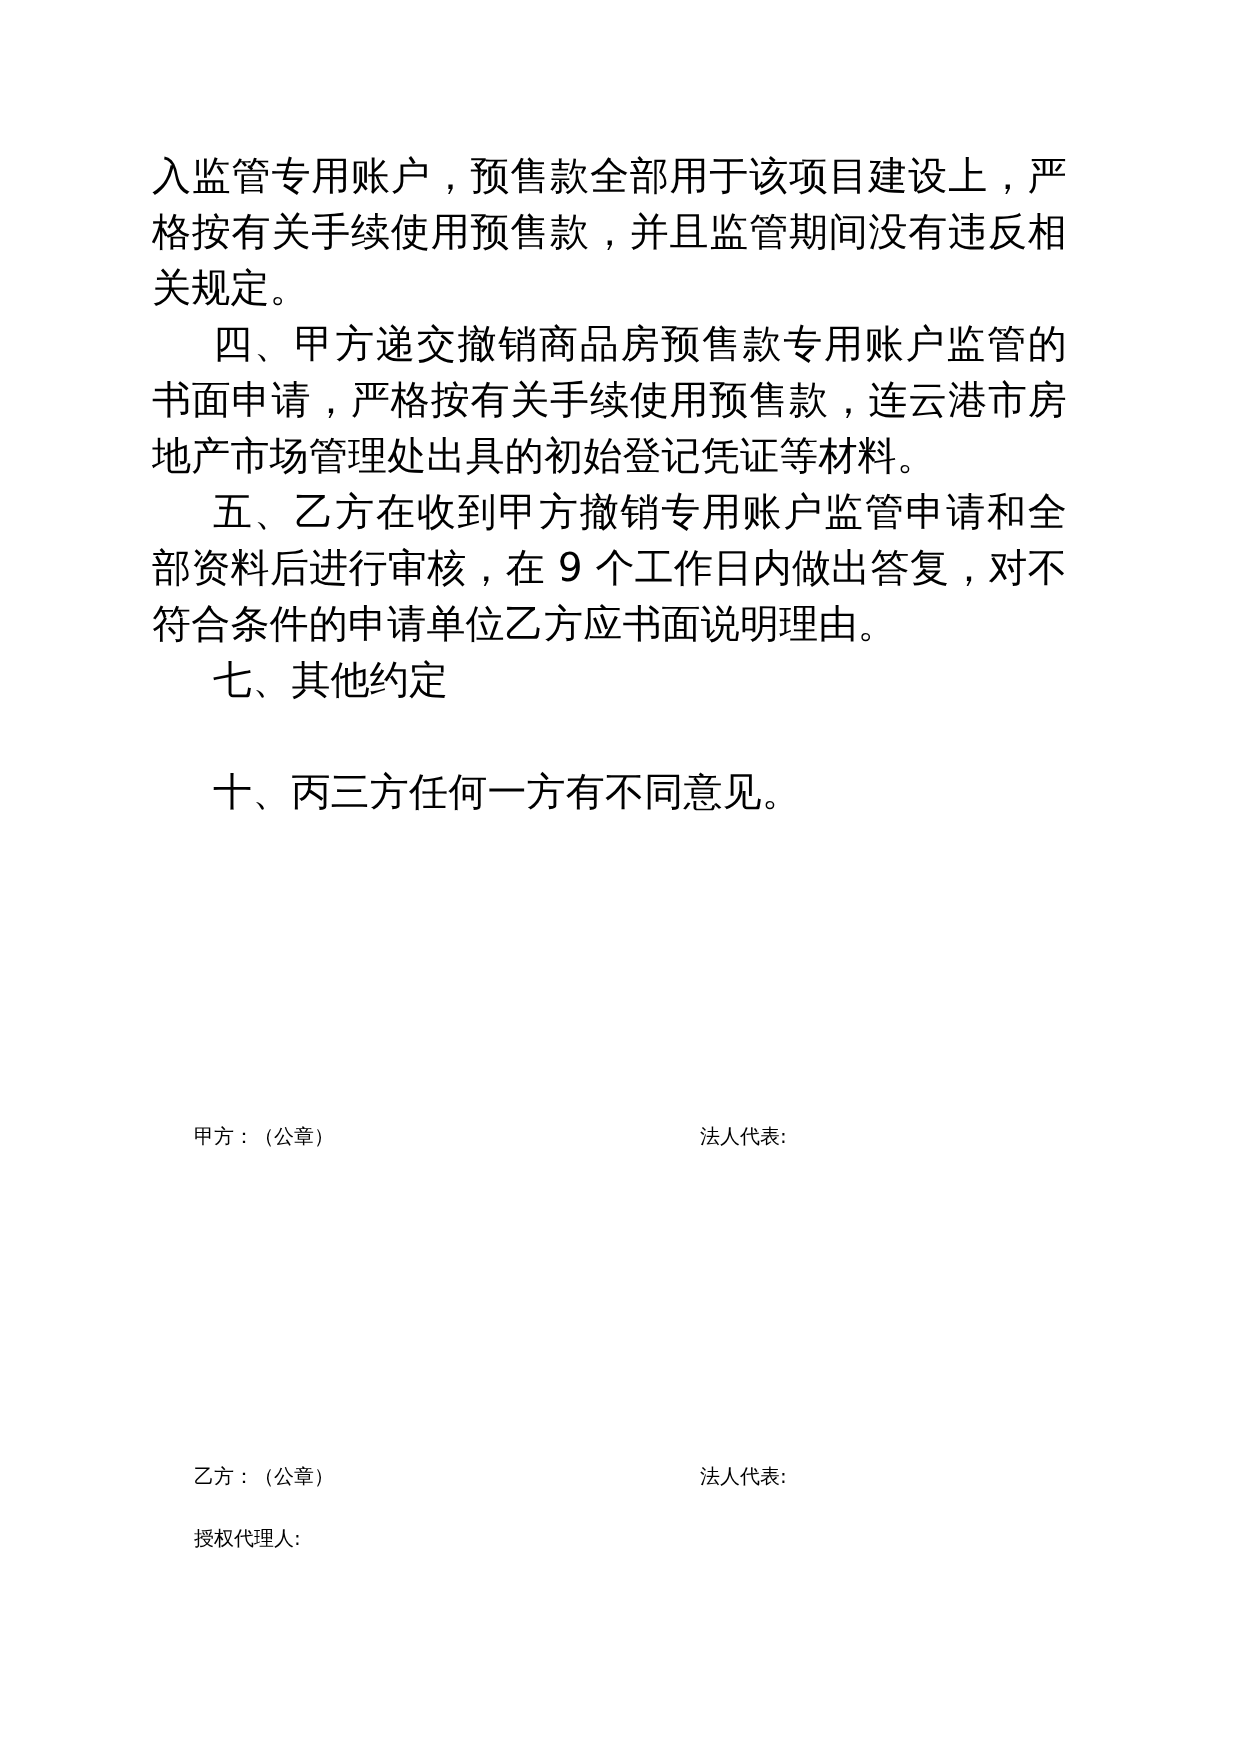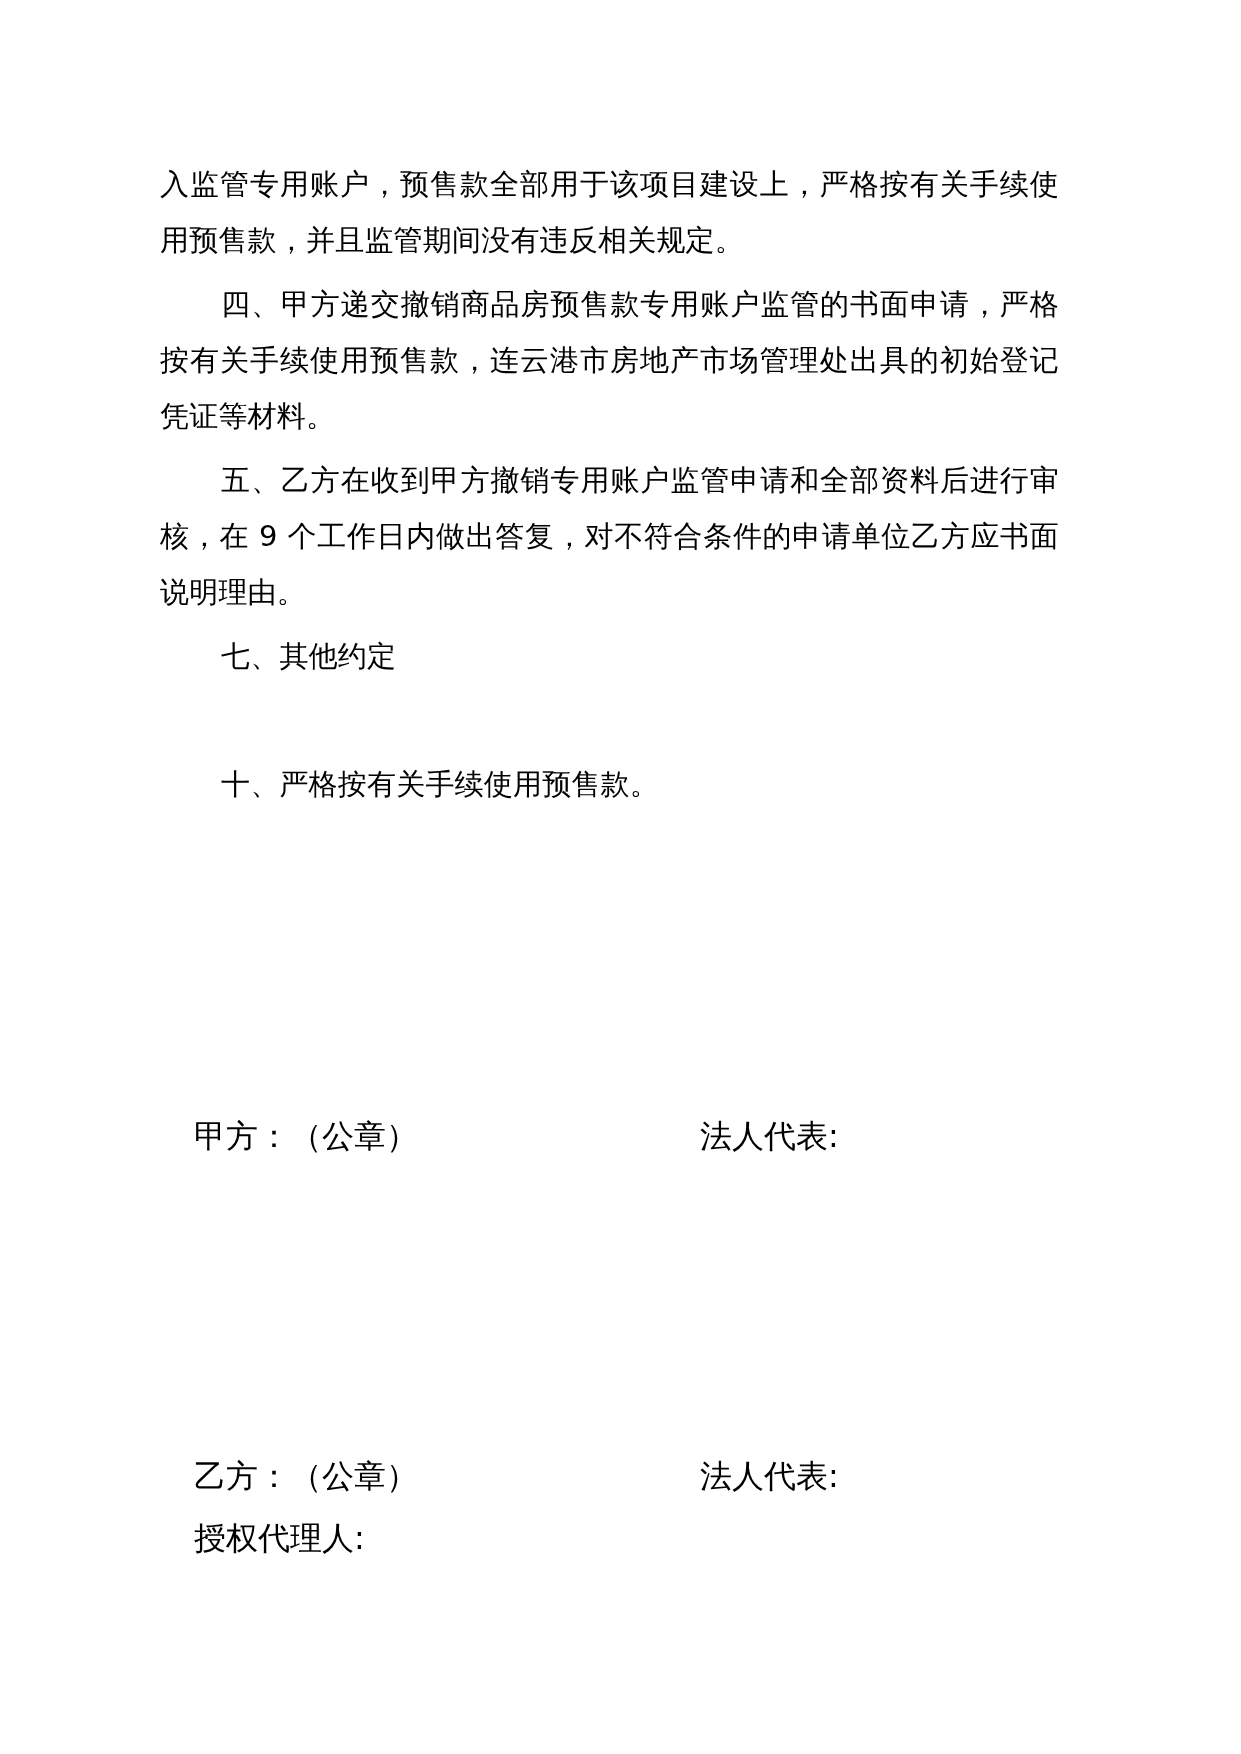--- a/index.html
+++ b/index.html
@@ -20,45 +20,45 @@
     overflow: hidden;
     margin: 0 auto;
   }
   .doc-body {
     position: absolute;
     left: 152px;
     top: 148px;
     width: 915px;
   }
   .para {
-    font-size: 29px;
+    font-size: 39px;
     line-height: 56px;
     text-align: justify;
     text-justify: inter-ideograph;
     letter-spacing: 0.2px;
-    margin: 8px;
+    margin: 0;
     word-break: break-all;
     color: #000000;
   }
   .para.indent {
     text-indent: 61px;
   }
   .para.blank {
     height: 56px;
     line-height: 56px;
   }
   .sig-block {
     position: absolute;
     left: 152px;
     width: 915px;
   }
   .sig-row {
     position: relative;
     height: 62px;
-    font-size: 32px;
+    font-size: 20px;
     line-height: 62px;
   }
   .sig-left {
     position: absolute;
     left: 42px;
     top: 0;
     white-space: pre;
   }
   .sig-right {
     position: absolute;
@@ -92,21 +92,21 @@
     <p class="para indent">四、甲方递交撤销商品房预售款专用账户监管的书面申请，严格按有关手续使用预售款，连云港市房地产市场管理处出具的初始登记凭证等材料。</p>
 
     <p class="para indent">五、乙方在收到甲方撤销专用账户监管申请和全部资料后进行审核，在 9 个工作日内做出答复，对不符合条件的申请单位乙方应书面说明理由。</p>
 
 
     <p class="para indent">七、其他约定</p>
 
     <p class="para blank"></p>
 
 
-    <p class="para indent">十、严格按有关手续使用预售款。</p>
+    <p class="para indent">十、丙三方任何一方有不同意见。</p>
 
   </div>
 
   <div class="sig-block" style="top:1105px;">
     <div class="sig-row">
       <span class="sig-left">甲方：（公章）</span>
       <span class="sig-right">法人代表:</span>
     </div>
   </div>
 

